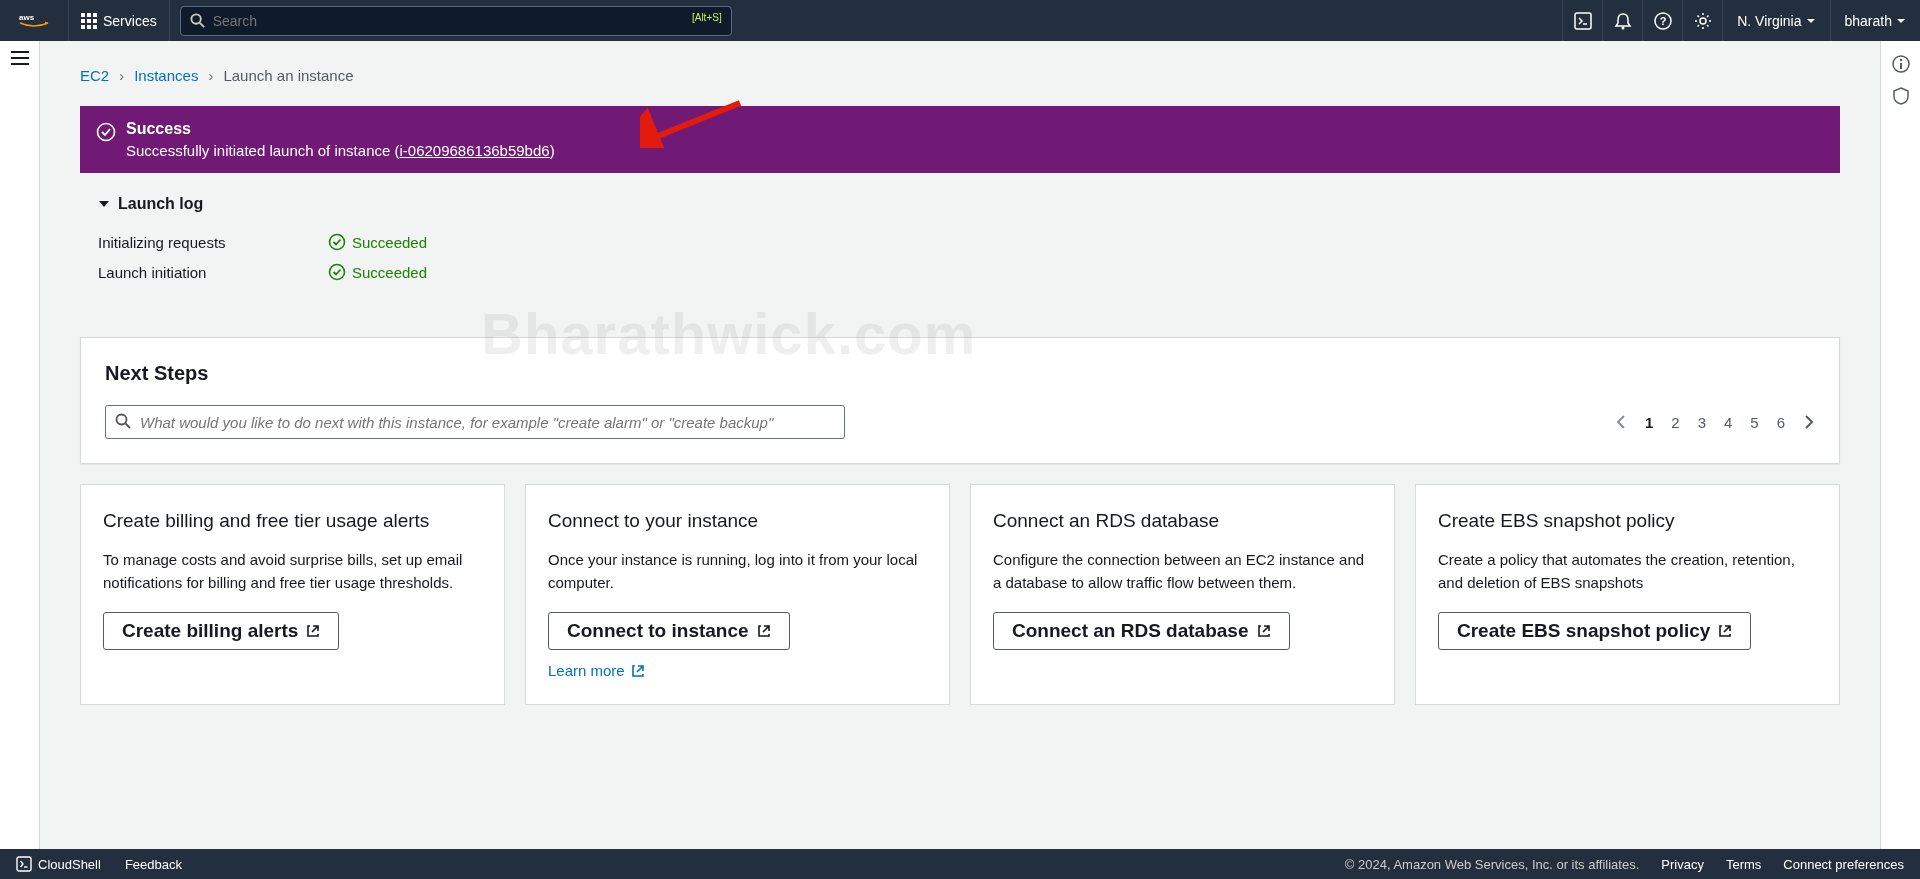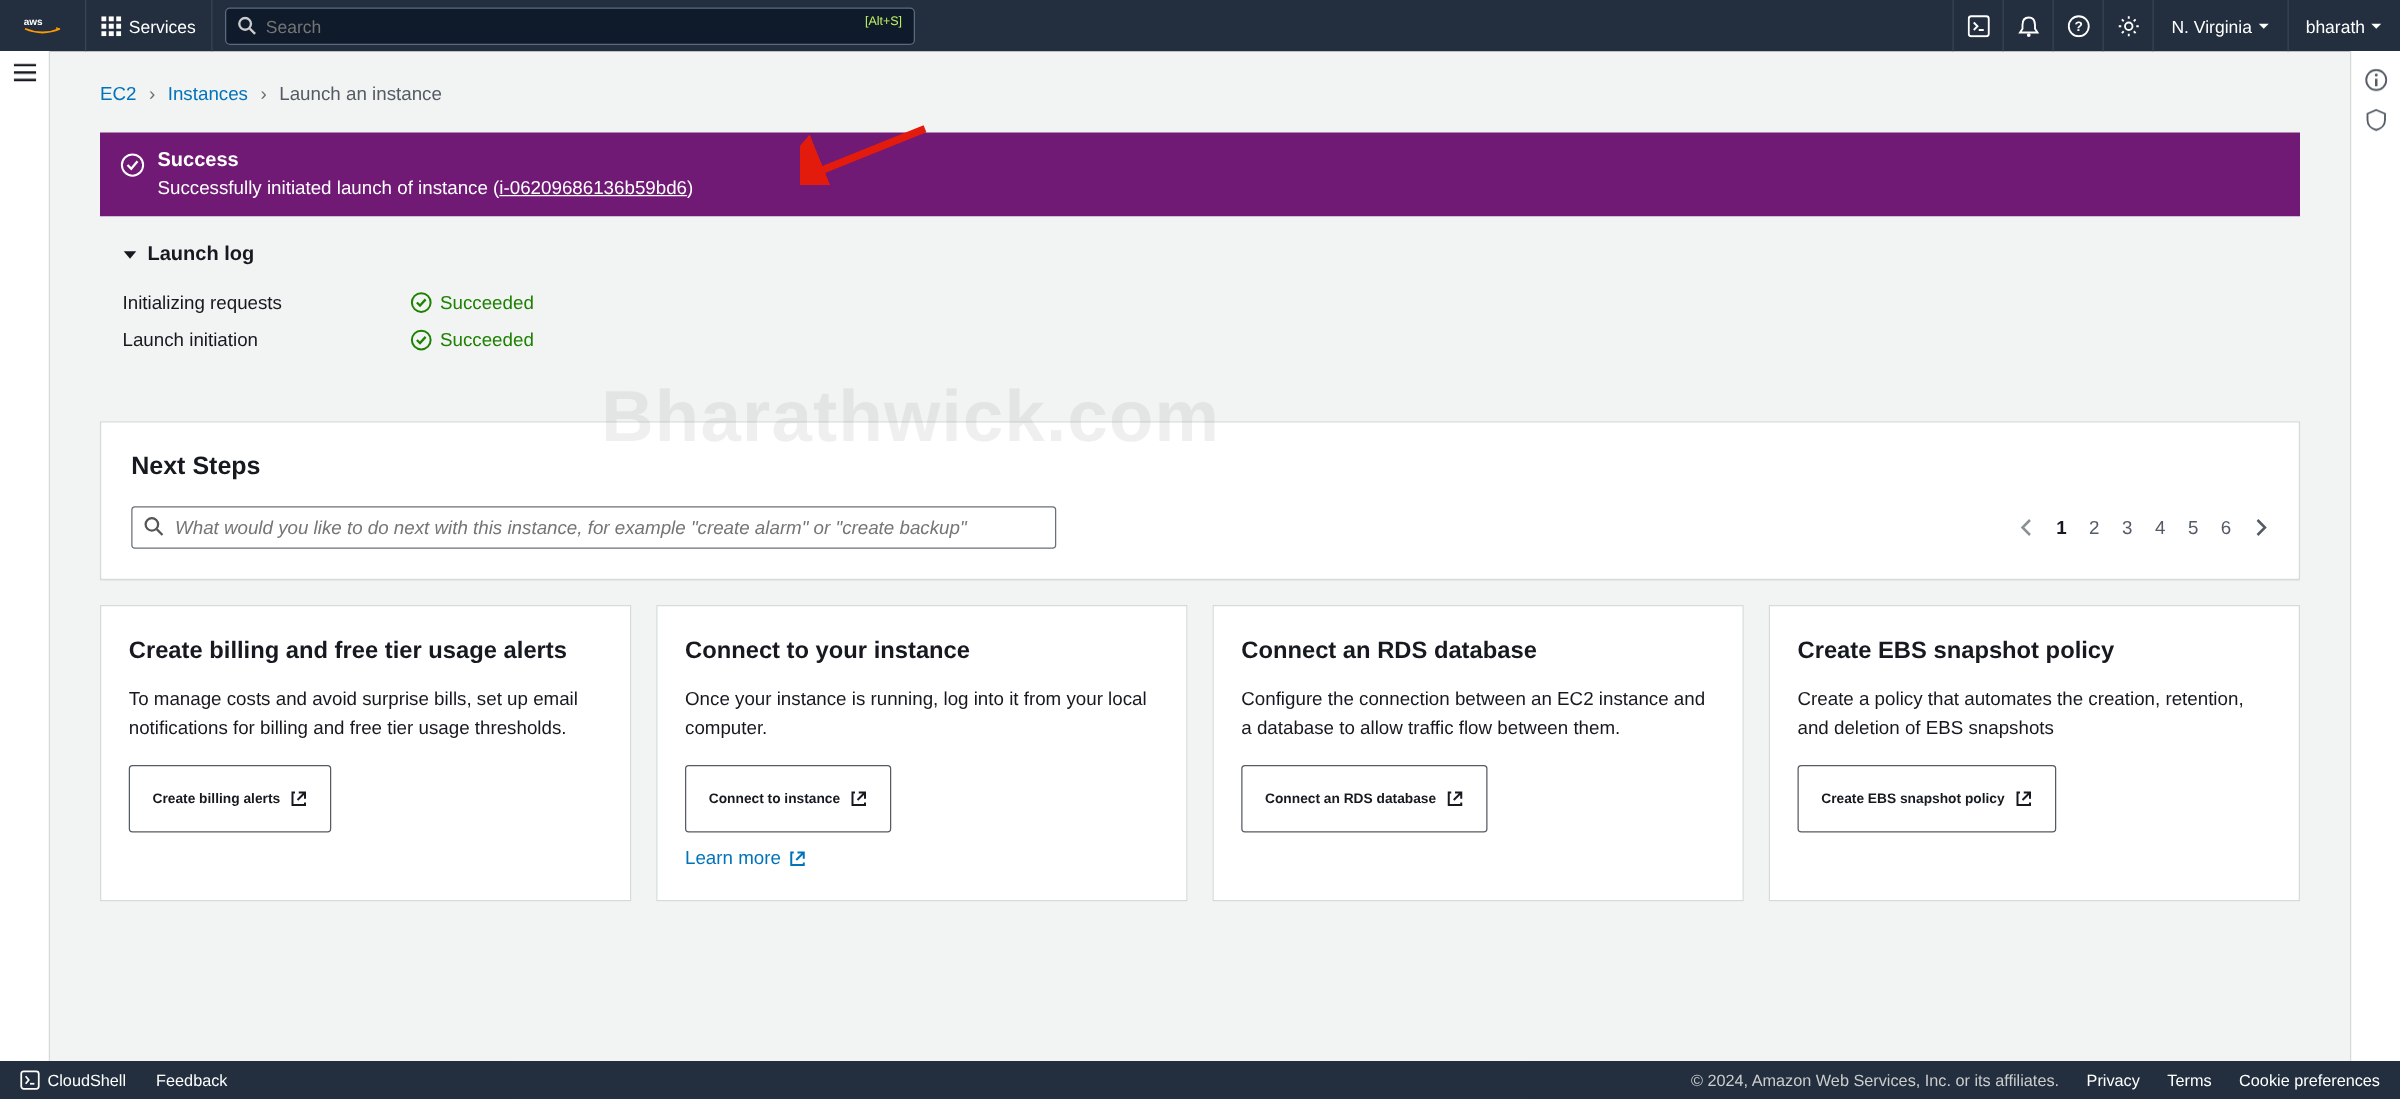--- a/index.html
+++ b/index.html
@@ -39,23 +39,23 @@
   .panel .tophead { display:flex; align-items:center; justify-content:space-between; gap:20px;}
   .searchbox { flex:0 0 740px; position:relative; }
   .searchbox input { width:100%; height:34px; border:1px solid #687078; border-radius:3px; padding:0 10px 0 34px; font-size:15px; font-style:italic; color:#555;}
   .searchbox .sicon2 { position:absolute; left:10px; top:8px; color:#555;}
   .pager { display:flex; align-items:center; gap:18px; font-size:15px; color:#545b64;}
   .pager .pg { cursor:pointer; }
   .pager .pg.active { font-weight:700; color:#16191f; }
   .pager .navbtn { cursor:pointer; color:#879196;}
   .cards { display:flex; gap:20px; margin-top:20px; }
   .card { background:#fff; flex:1; border:1px solid #d5dbdb; padding:24px 22px; min-height:180px;}
-  .card h3 { font-size:19px; font-weight:700; margin-bottom:14px; line-height:1.3;}
+  .card h3 { font-size:19px; font-weight:400; margin-bottom:14px; line-height:1.3;}
   .card p { font-size:15px; line-height:1.55; color:#16191f; margin-bottom:18px;}
-  .awsbtn { display:inline-flex; align-items:center; gap:8px; border:1px solid #545b64; background:#fff; color:#16191f; font-weight:700; font-size:11px; padding:19px 18px; border-radius:3px; cursor:pointer;}
+  .awsbtn { display:inline-flex; align-items:center; gap:8px; border:1px solid #545b64; background:#fff; color:#16191f; font-weight:700; font-size:19px; padding:7px 18px; border-radius:3px; cursor:pointer;}
   .linkext { color:#0073bb; text-decoration:none; font-size:15px; display:inline-flex; align-items:center; gap:6px; cursor:pointer;}
   .footer { position:fixed; bottom:0; left:0; right:0; height:30px; background:#232f3e; color:#ccc; display:flex; align-items:center; font-size:13px; padding:0 16px;}
   .footer .fbtn { display:flex; align-items:center; gap:6px; cursor:pointer; color:#fff; margin-right:24px;}
   .footer .spacer2 { flex:1; }
   .footer .flink { color:#fff; margin-left:22px; cursor:pointer;}
   .watermark { position:absolute; top:-38px; left:400px; font-size:58px; font-weight:700; color:rgba(120,120,120,0.12); pointer-events:none; letter-spacing:1px; white-space:nowrap;}
   svg { display:block; }
 </style>
 </head>
 <body>
@@ -315,14 +315,14 @@
       </svg>
     <span>CloudShell</span>
   </div>
   <div class="fbtn">
       <span>Feedback</span>
     </div>
   <div class="spacer2"></div>
   <span>© 2024, Amazon Web Services, Inc. or its affiliates.</span>
   <span class="flink">Privacy</span>
   <span class="flink">Terms</span>
-  <span class="flink">Cookie preferences</span>
+  <span class="flink">Connect preferences</span>
 </div>
 
 </body></html>

